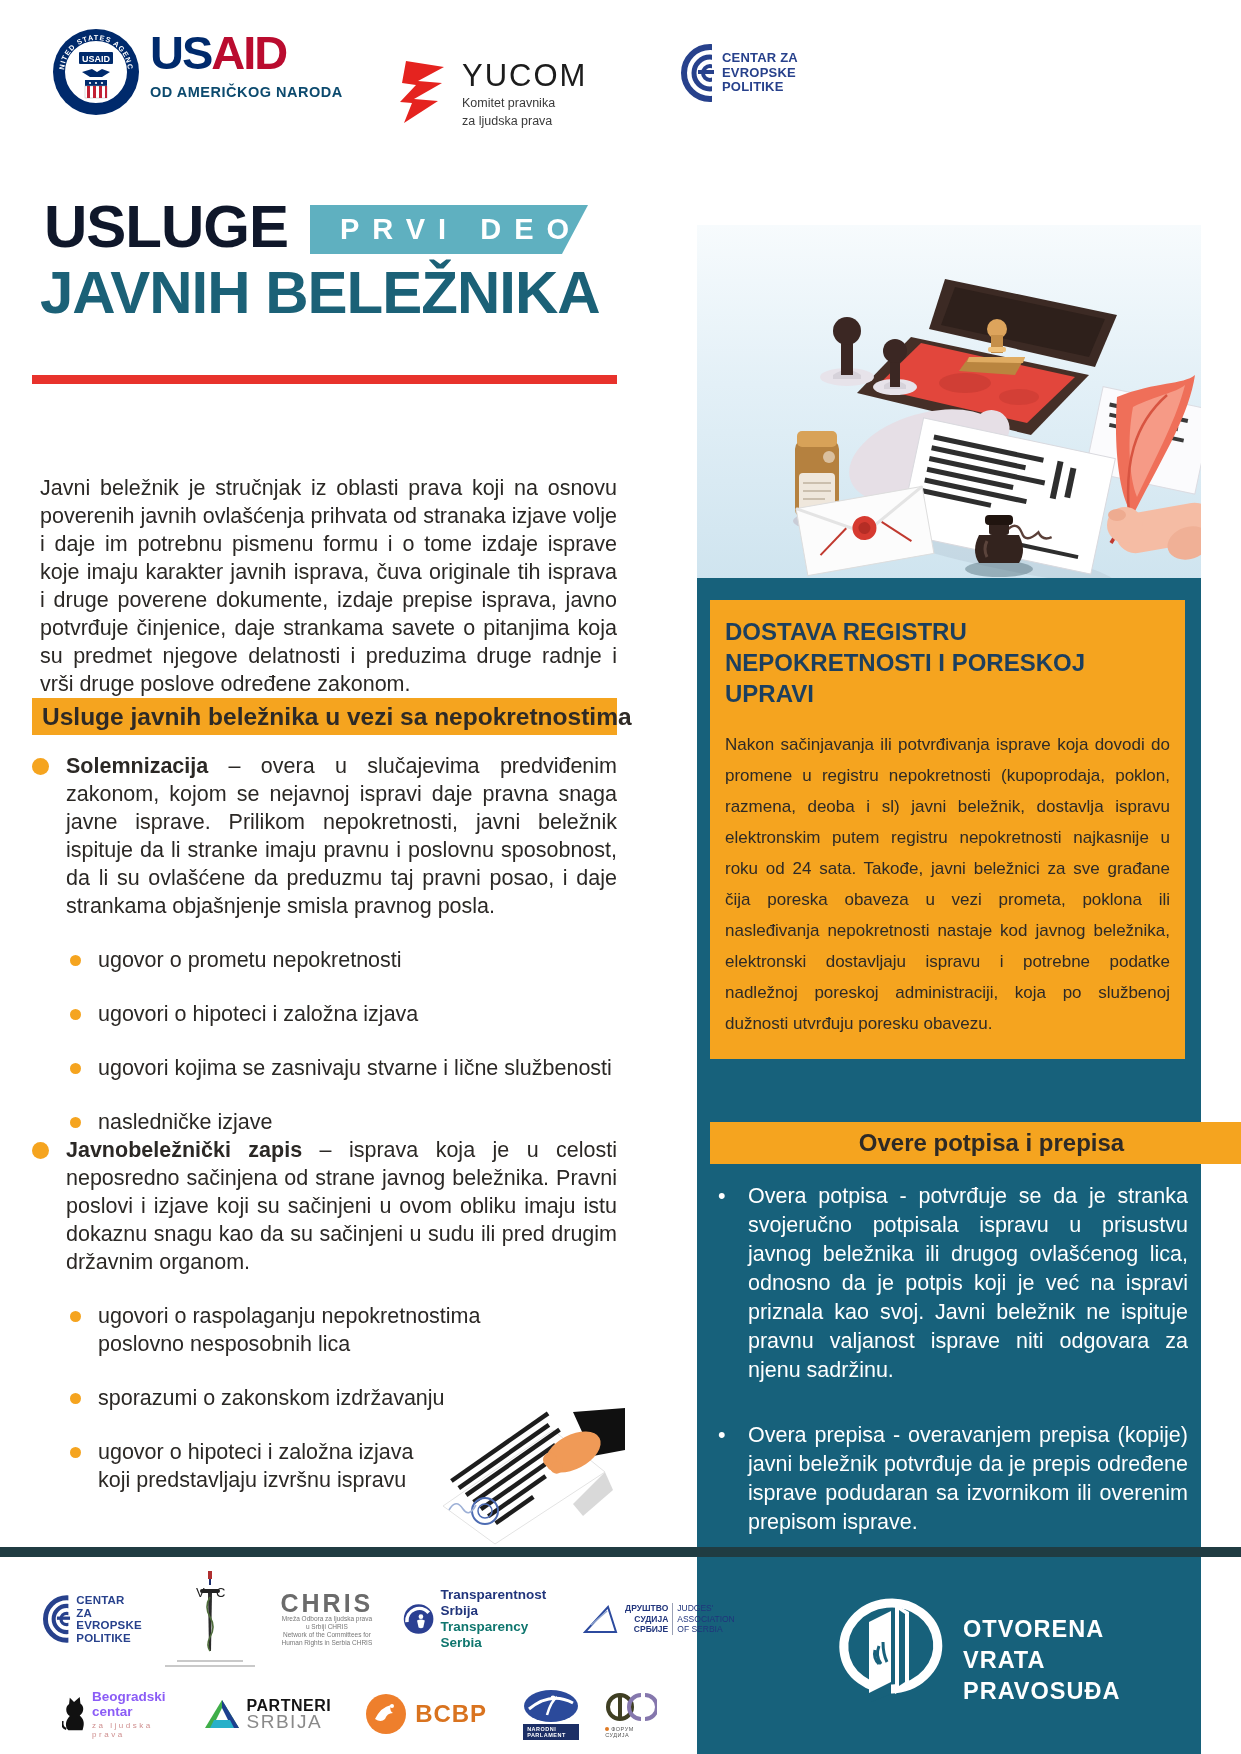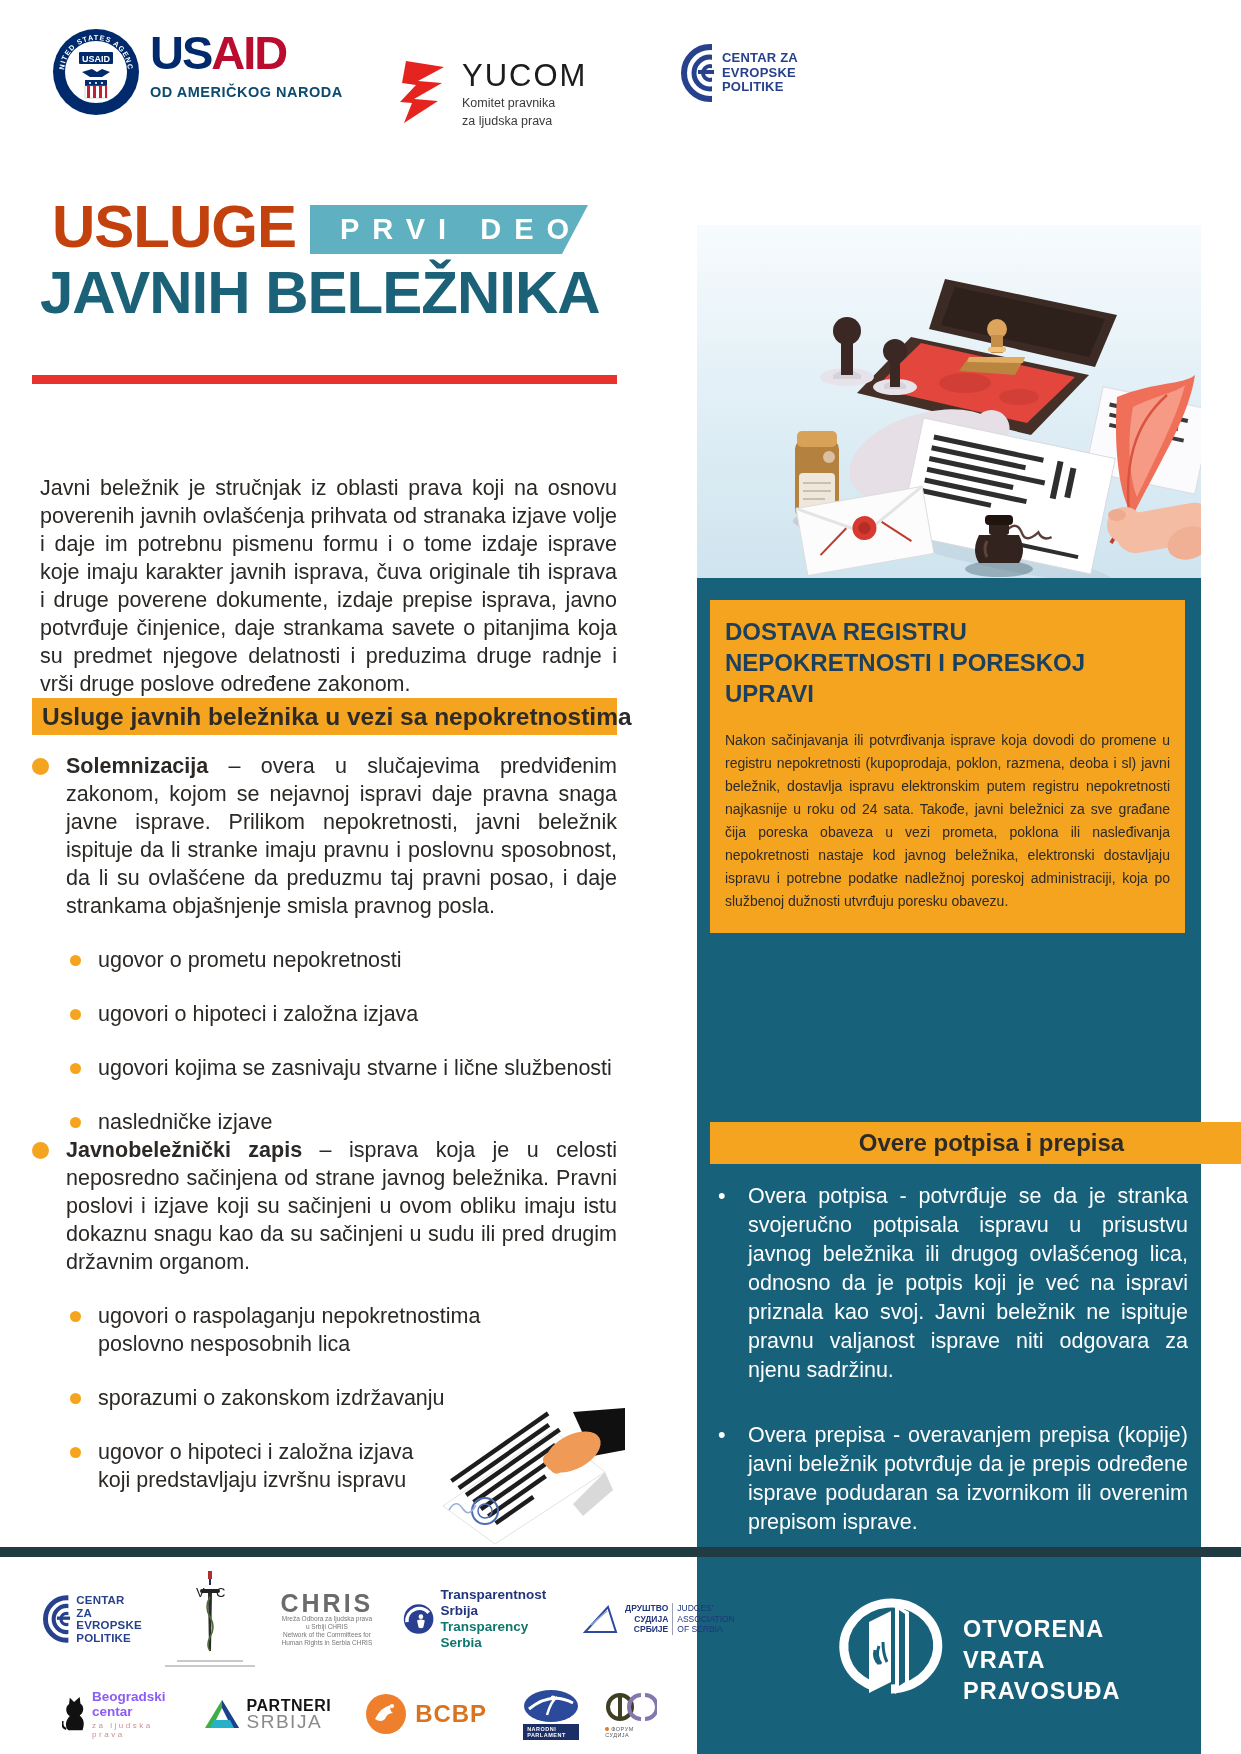--- a/index.html
+++ b/index.html
@@ -16,21 +16,21 @@
   .yucom{position:absolute;left:396px;top:38px;display:flex;align-items:flex-start;margin-top:21px;}
   .yucom .txt{margin-left:14px;}
   .yucom .name{font-size:31px;color:#1c1c1c;letter-spacing:2px;line-height:34px;}
   .yucom .sub{font-size:12.5px;color:#3a3a3a;line-height:16px;margin-top:2px;}
   .yucom .sub:first-of-type{margin-top:6px;}
   .cep{display:flex;align-items:center;}
   .cep-h{position:absolute;left:670px;top:42px;}
   .cep .lines{margin-left:4px;font-weight:bold;color:#27418c;font-size:13px;line-height:14.5px;letter-spacing:.2px;}
 
   
-  .t1{position:absolute;left:52px;top:192px;font-size:60px;font-weight:bold;color:#c2410c;letter-spacing:-1px;}
+  .t1{position:absolute;left:44px;top:192px;font-size:60px;font-weight:bold;color:#0f172a;letter-spacing:-1px;}
   .badge{position:absolute;left:310px;top:205px;width:278px;height:49px;background:#5fb0c0;
          clip-path:polygon(0 0,100% 0,calc(100% - 26px) 100%,0 100%);
          color:#fff;font-weight:bold;font-size:29px;letter-spacing:13px;line-height:49px;padding-left:30px;}
   .t2{position:absolute;left:40px;top:258px;font-size:60px;font-weight:bold;color:#1b6177;letter-spacing:-1px;}
   .redline{position:absolute;left:32px;top:375px;width:585px;height:9px;background:#e8322c;}
 
   
   .obar{position:absolute;left:32px;width:585px;height:37px;background:#f5a41f;
         font-weight:bold;font-size:24.5px;color:#2e2a26;line-height:37px;padding-left:10px;white-space:nowrap;}
   .obar1{top:397px;} .obar2{top:698px;}
@@ -47,21 +47,21 @@
 
   
   .sign-illus{position:absolute;left:425px;top:1408px;}
 
   
   .illus{position:absolute;left:697px;top:225px;width:504px;height:353px;
          background:linear-gradient(180deg,#f7fbfd 0%,#e3f0f7 45%,#cfe4ef 100%);}
   .panel{position:absolute;left:697px;top:578px;width:504px;height:1176px;background:#17617b;}
   .obox{position:absolute;left:710px;top:600px;width:475px;background:#f5a41f;padding:16px 15px 20px 15px;}
   .obox h2{margin:0;font-size:24px;line-height:31px;font-weight:bold;color:#1c3f5e;}
-  .obox p{margin:20px 0 0 0;font-size:14px;line-height:23px;text-align:justify;color:#2e2a26;}
+  .obox p{margin:20px 0 0 0;font-size:17px;line-height:31px;text-align:justify;color:#2e2a26;}
   .ostrip{position:absolute;left:710px;top:1122px;width:550px;height:42px;background:#f5a41f;
           font-weight:bold;font-size:24px;color:#2e2a26;line-height:42px;padding-left:13px;text-align:center;}
   .wbullets{position:absolute;left:710px;top:1182px;width:478px;}
   .wbullet{position:relative;padding-left:38px;color:#fff;font-size:21.5px;line-height:29px;text-align:justify;}
   .wbullet + .wbullet{margin-top:36px;}
   .wdot{position:absolute;left:8px;top:0;color:#fff;font-size:21.5px;}
 
   
   .divider{position:absolute;left:0;top:1547px;width:1241px;height:10px;background:#203c42;}
 

